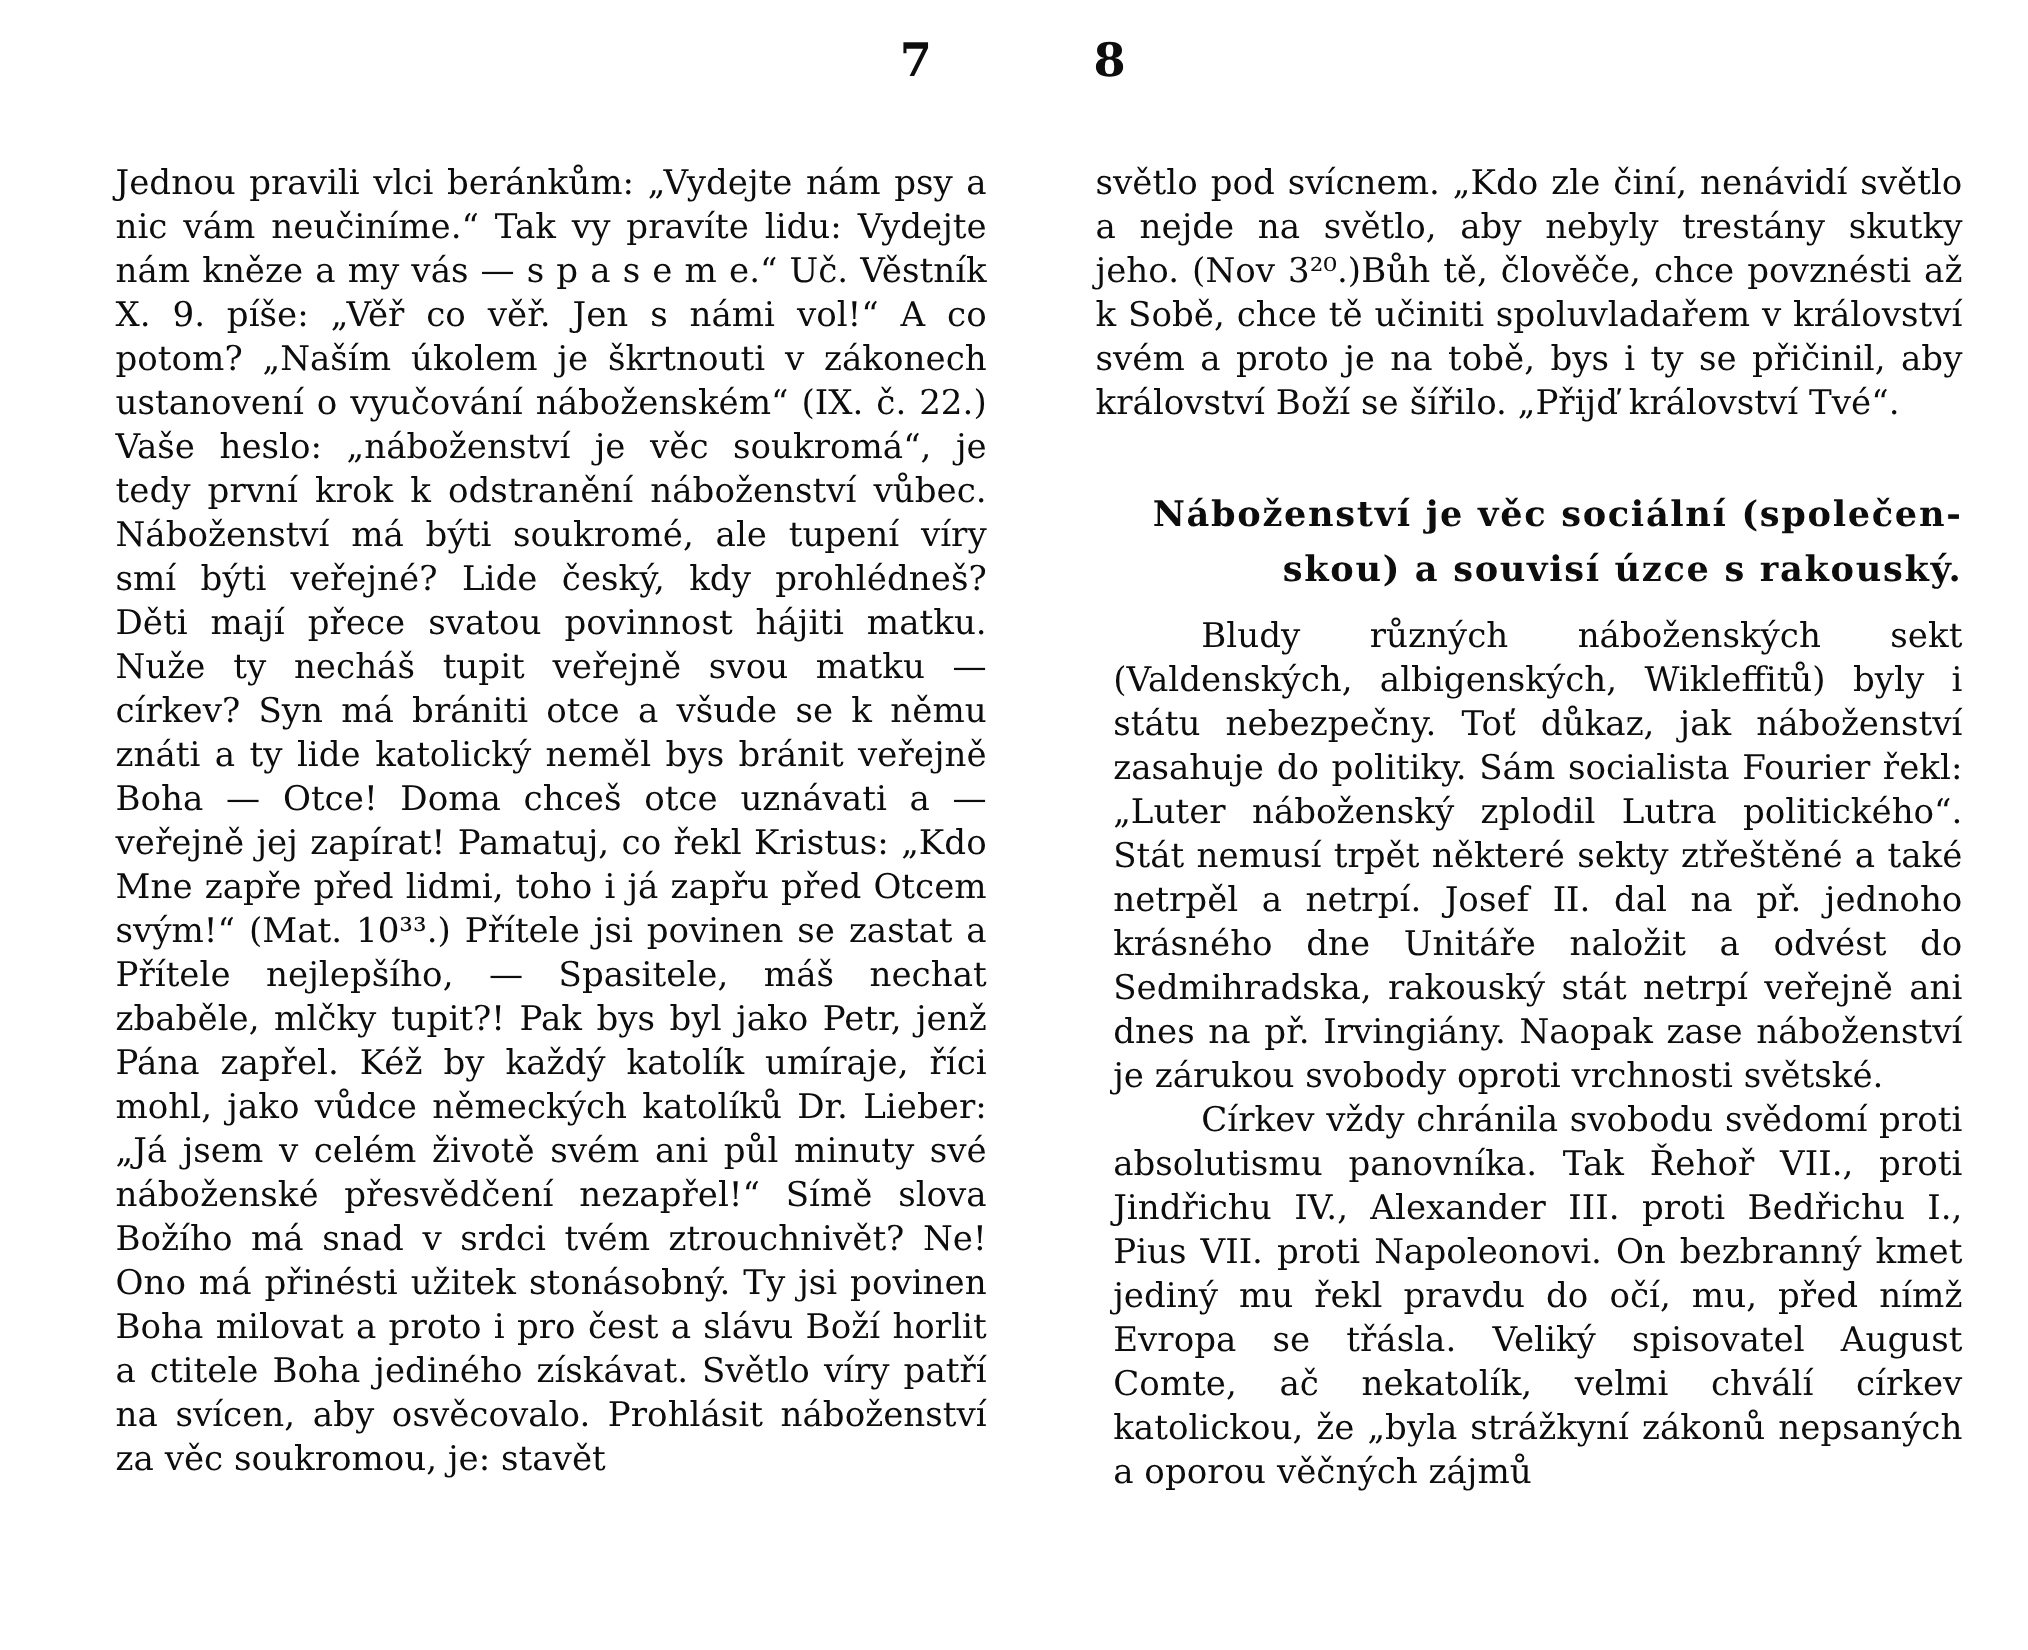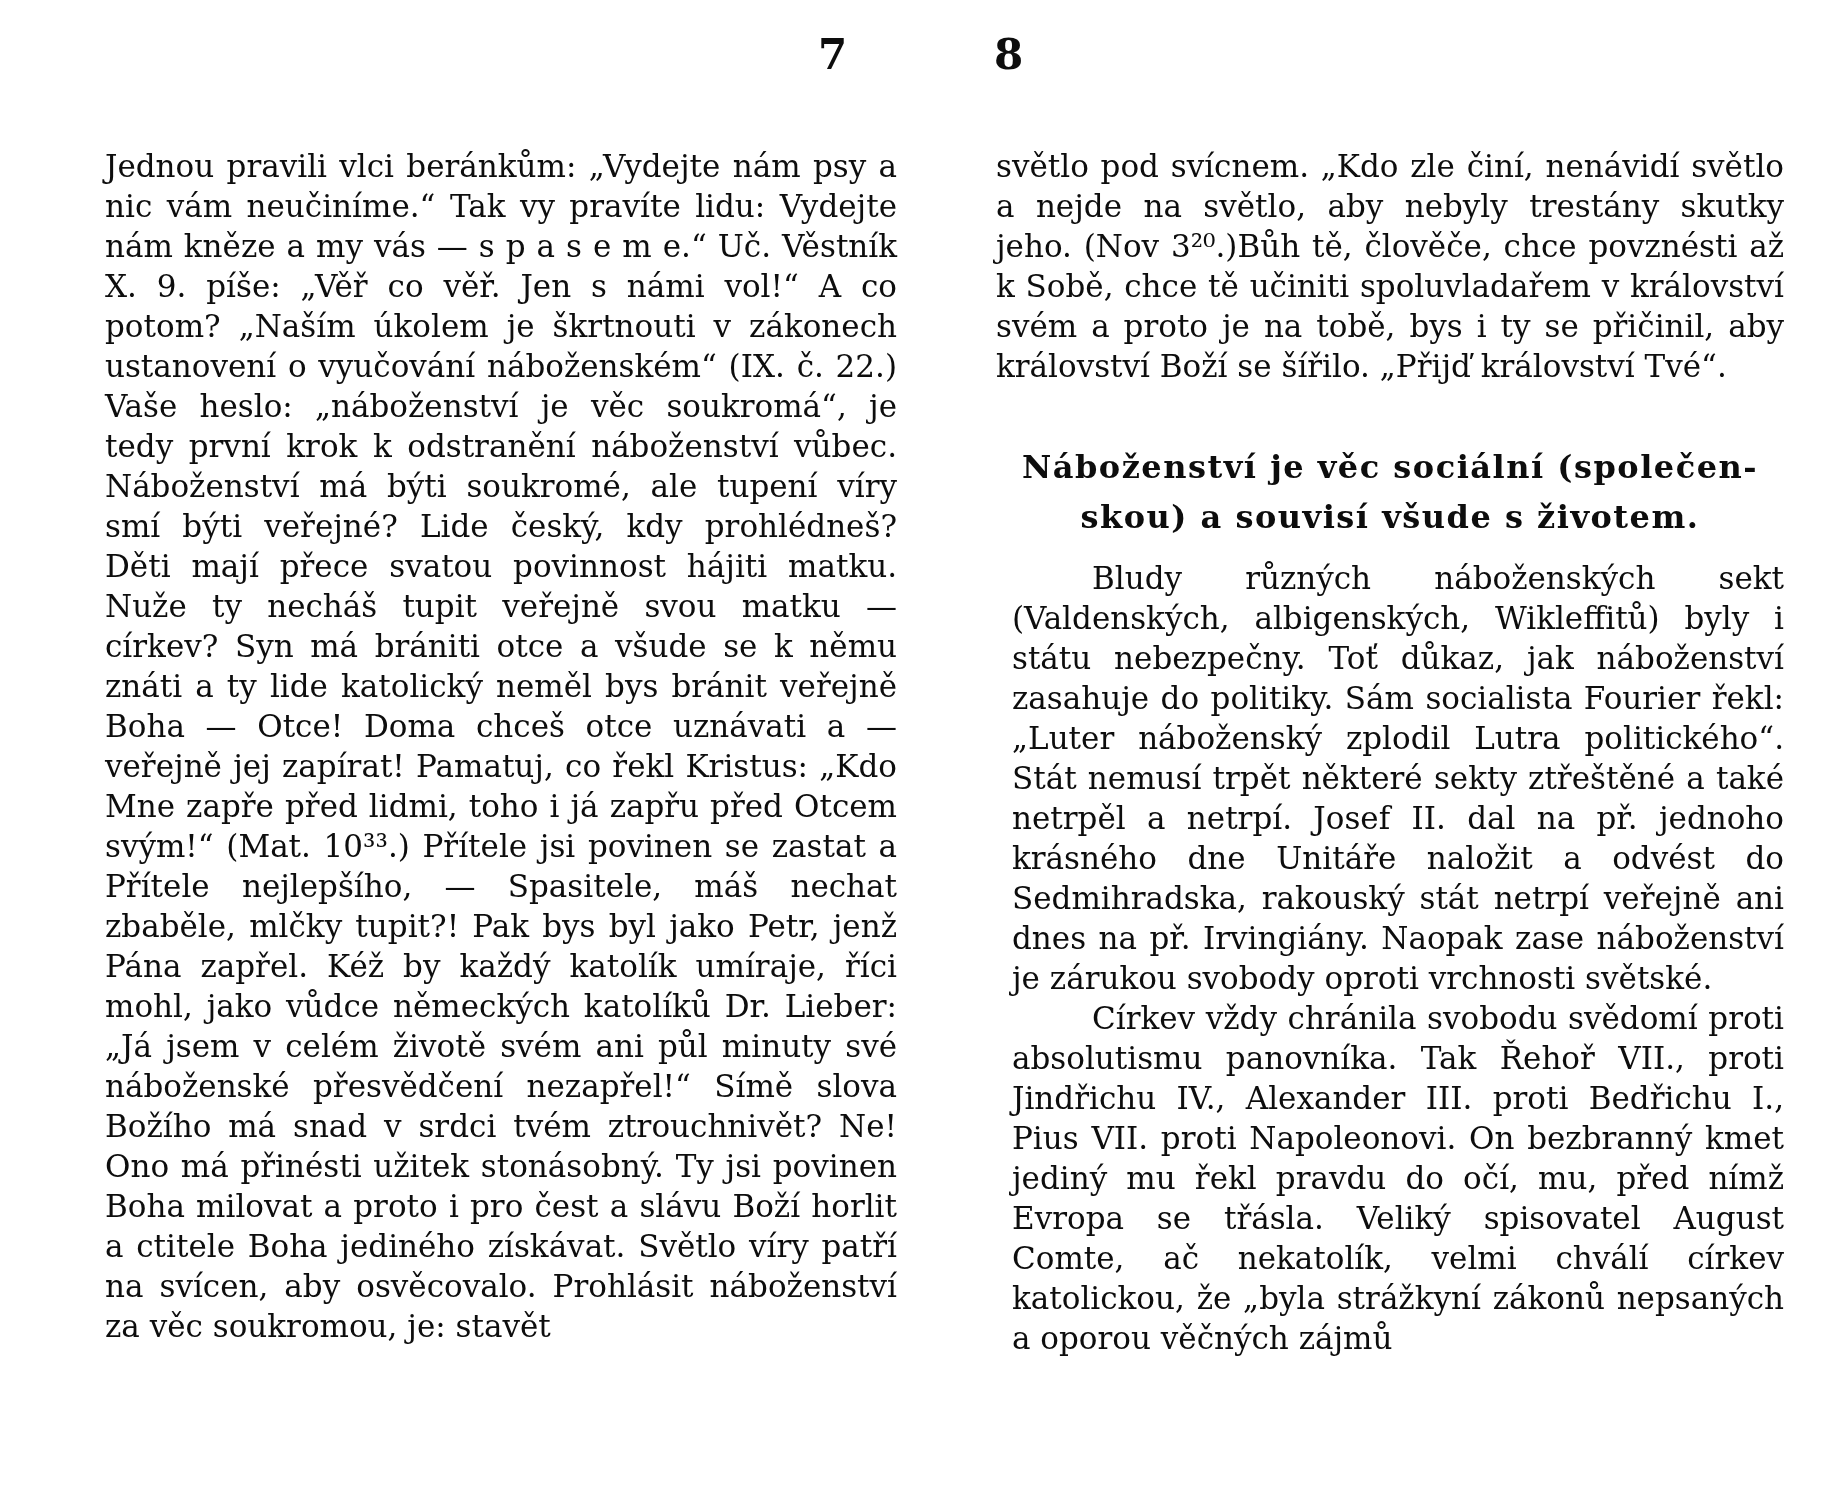--- a/index.html
+++ b/index.html
@@ -44,21 +44,21 @@
   .body-par.indented {
     text-indent: 80px;
     margin-left: 16px;
   }
   .section-heading {
     margin: 56px 0 16px 0;
     font-size: 32px;
     line-height: 50px;
     font-weight: bold;
     letter-spacing: 1.5px;
-    text-align: center;
+    text-align: right;
   }
   .heading-line {
     display: block;
   }
 </style>
 </head>
 <body>
 
 <div class="scan">
 
@@ -68,21 +68,21 @@
 
   <div class="column column-left">
     <p class="body-par">Jednou pravili vlci beránkům: „Vydejte nám psy a nic vám neučiníme.“ Tak vy pravíte lidu: Vydejte nám kněze a my vás — s p a s e m e.“ Uč. Věstník X. 9. píše: „Věř co věř. Jen s námi vol!“ A co potom? „Naším úkolem je škrtnouti v zákonech ustanovení o vyučování náboženském“ (IX. č. 22.) Vaše heslo: „náboženství je věc soukromá“, je tedy první krok k odstranění náboženství vůbec. Náboženství má býti soukromé, ale tupení víry smí býti veřejné? Lide český, kdy prohlédneš? Děti mají přece svatou povinnost hájiti matku. Nuže ty necháš tupit veřejně svou matku — církev? Syn má brániti otce a všude se k němu znáti a ty lide katolický neměl bys bránit veřejně Boha — Otce! Doma chceš otce uznávati a — veřejně jej zapírat! Pamatuj, co řekl Kristus: „Kdo Mne zapře před lidmi, toho i já zapřu před Otcem svým!“ (Mat. 10³³.) Přítele jsi povinen se zastat a Přítele nejlepšího, — Spasitele, máš nechat zbaběle, mlčky tupit?! Pak bys byl jako Petr, jenž Pána zapřel. Kéž by každý katolík umíraje, říci mohl, jako vůdce německých katolíků Dr. Lieber: „Já jsem v celém životě svém ani půl minuty své náboženské přesvědčení nezapřel!“ Símě slova Božího má snad v srdci tvém ztrouchnivět? Ne! Ono má přinésti užitek stonásobný. Ty jsi povinen Boha milovat a proto i pro čest a slávu Boží horlit a ctitele Boha jediného získávat. Světlo víry patří na svícen, aby osvěcovalo. Prohlásit náboženství za věc soukromou, je: stavět</p>
   </div>
 
   <div class="column column-right">
     <p class="body-par">světlo pod svícnem. „Kdo zle činí, nenávidí světlo a nejde na světlo, aby nebyly trestány skutky jeho. (Nov 3²⁰.)Bůh tě, člověče, chce povznésti až k Sobě, chce tě učiniti spoluvladařem v království svém a proto je na tobě, bys i ty se přičinil, aby království Boží se šířilo. „Přijď království Tvé“.</p>
 
     <h2 class="section-heading">
       <span class="heading-line">Náboženství je věc sociální (společen-</span>
-      <span class="heading-line">skou) a souvisí všude s životem.</span>
+      <span class="heading-line">skou) a souvisí úzce s rakouský.</span>
     </h2>
 
     <p class="body-par indented">Bludy různých náboženských sekt (Valdenských, albigenských, Wikleffitů) byly i státu nebezpečny. Toť důkaz, jak náboženství zasahuje do politiky. Sám socialista Fourier řekl: „Luter náboženský zplodil Lutra politického“. Stát nemusí trpět některé sekty ztřeštěné a také netrpěl a netrpí. Josef II. dal na př. jednoho krásného dne Unitáře naložit a odvést do Sedmihradska, rakouský stát netrpí veřejně ani dnes na př. Irvingiány. Naopak zase náboženství je zárukou svobody oproti vrchnosti světské.</p>
 
     <p class="body-par indented">Církev vždy chránila svobodu svědomí proti absolutismu panovníka. Tak Řehoř VII., proti Jindřichu IV., Alexander III. proti Bedřichu I., Pius VII. proti Napoleonovi. On bezbranný kmet jediný mu řekl pravdu do očí, mu, před nímž Evropa se třásla. Veliký spisovatel August Comte, ač nekatolík, velmi chválí církev katolickou, že „byla strážkyní zákonů nepsaných a oporou věčných zájmů</p>
   </div>
 
 </div>
 
 </body></html>

